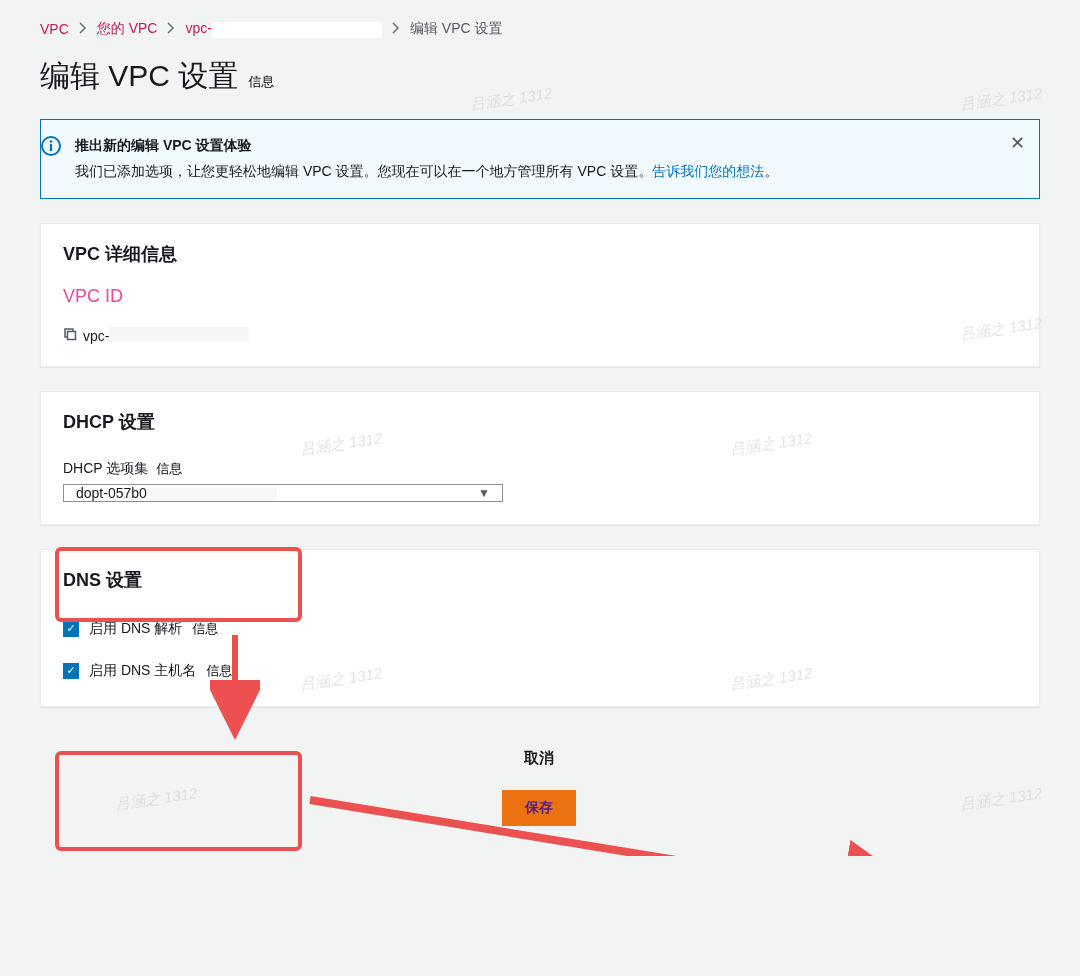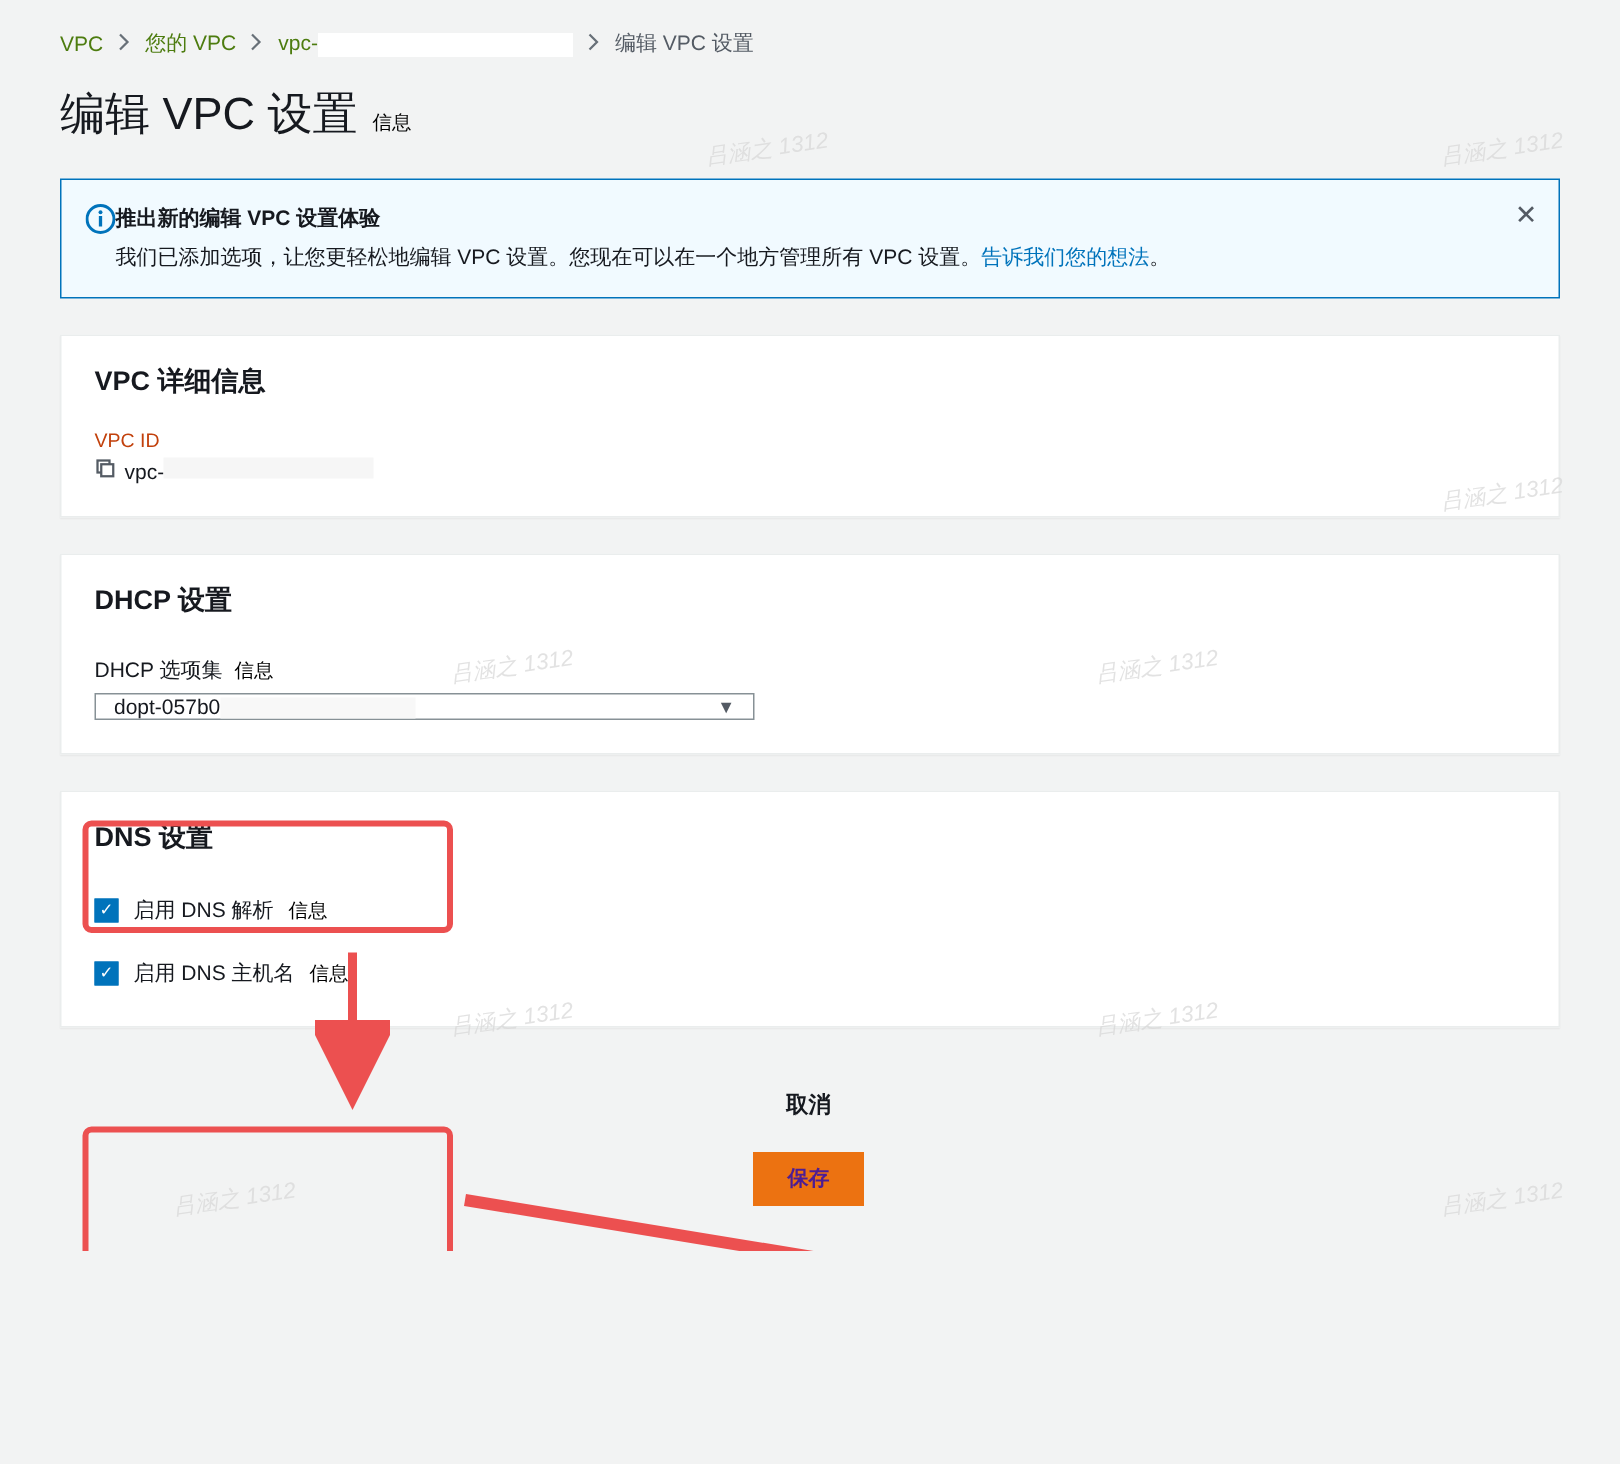--- a/index.html
+++ b/index.html
@@ -14,21 +14,21 @@
     .container { padding: 20px 40px 30px 40px; }
 
     
     .breadcrumb {
       display: flex;
       align-items: center;
       gap: 10px;
       margin-bottom: 18px;
       font-size: 14px;
     }
-    .breadcrumb a { color: #4d7c0f; text-decoration: none; cursor: pointer; }
+    .breadcrumb a { color: #be185d; text-decoration: none; cursor: pointer; }
     .breadcrumb .sep { color: #687078; }
     .breadcrumb .current { color: #545b64; }
     .breadcrumb .vpc-id-part {
       background: #fff;
       color: #0073bb;
       padding: 0 4px;
       display: inline-block;
       width: 170px;
       height: 16px;
       vertical-align: middle;
@@ -50,22 +50,23 @@
       color: #000000;
       font-size: 13px;
       cursor: pointer;
     }
 
     
     .info-banner {
       background: #f1faff;
       border: 1px solid #0073bb;
       border-radius: 0;
-      padding: 14px 16px;
-      display: flex;
+      padding: 14px 0;
+      display: flex;
+      gap: 14px;
       margin-bottom: 24px;
       position: relative;
     }
     .info-banner .icon-col { flex-shrink: 0; padding-top: 2px;}
     .info-banner .text-col { flex: 1; line-height: 1.7; }
     .info-banner .title { font-weight: 700; margin-bottom: 2px; }
     .info-banner .close {
       position: absolute;
       right: 14px; top: 14px;
       cursor: pointer;
@@ -91,23 +92,23 @@
     }
     .panel-body { padding: 8px 22px 22px 22px; }
 
     
     .details-grid {
       display: flex;
       gap: 40px;
     }
     .details-col { flex: 1; }
     .field-label {
-      color: #c2410c;
-      font-size: 13px;
-      margin-bottom: 4px;
+      color: #ec4899;
+      font-size: 18px;
+      margin-bottom: 20px;
     }
     .field-value {
       display: flex;
       align-items: center;
       gap: 6px;
       font-size: 14px;
     }
     .field-value .mask {
       background: #f6f6f6;
       height: 14px;

